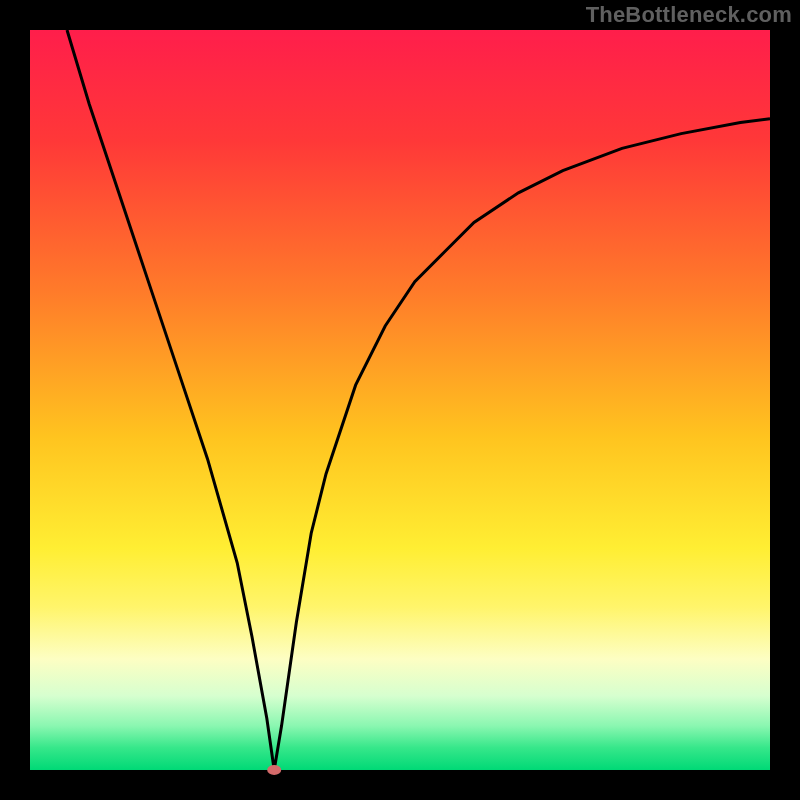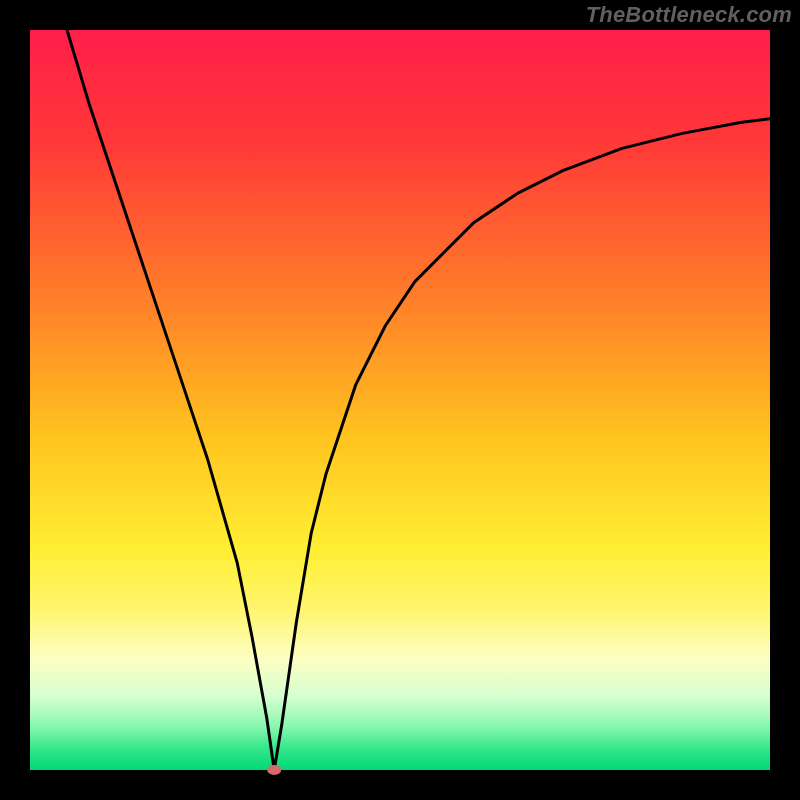--- a/index.html
+++ b/index.html
@@ -9,21 +9,20 @@
     height: 800px;
     overflow: hidden;
     font-family: Arial, Helvetica, sans-serif;
     background: #000;
   }
   .frame {
     position: relative;
     width: 800px;
     height: 764px;
     background: #000;
-    font-style: italic;
   }
   .watermark {
     position: absolute;
     top: 2px;
     right: 8px;
     color: #606060;
     font-size: 22px;
     font-weight: bold;
     letter-spacing: 0.2px;
     z-index: 3;

